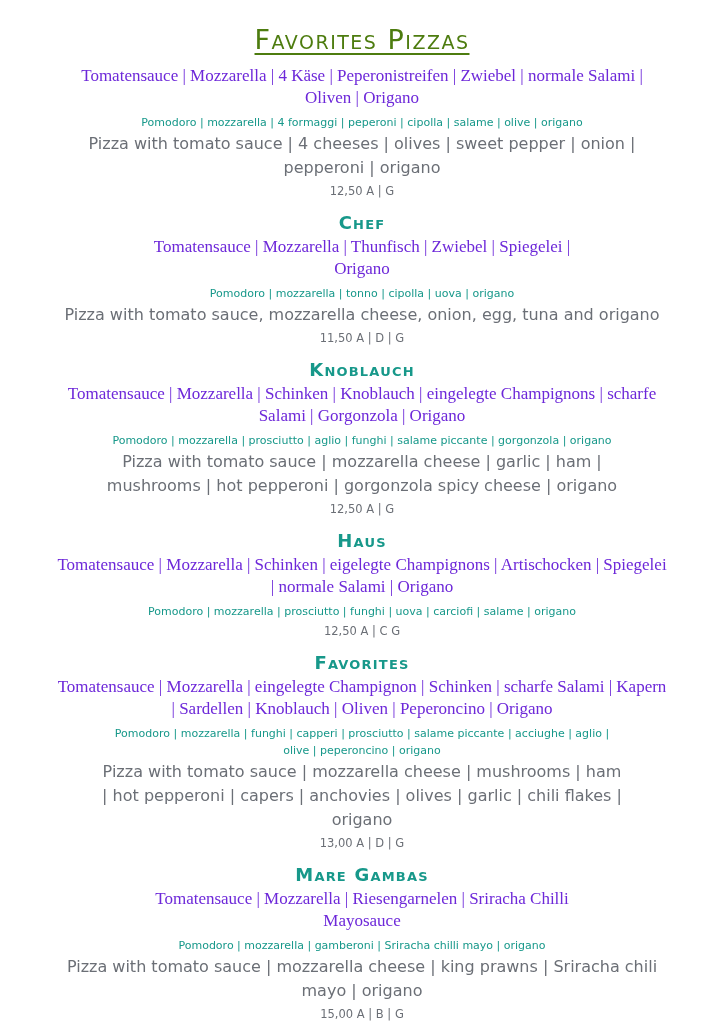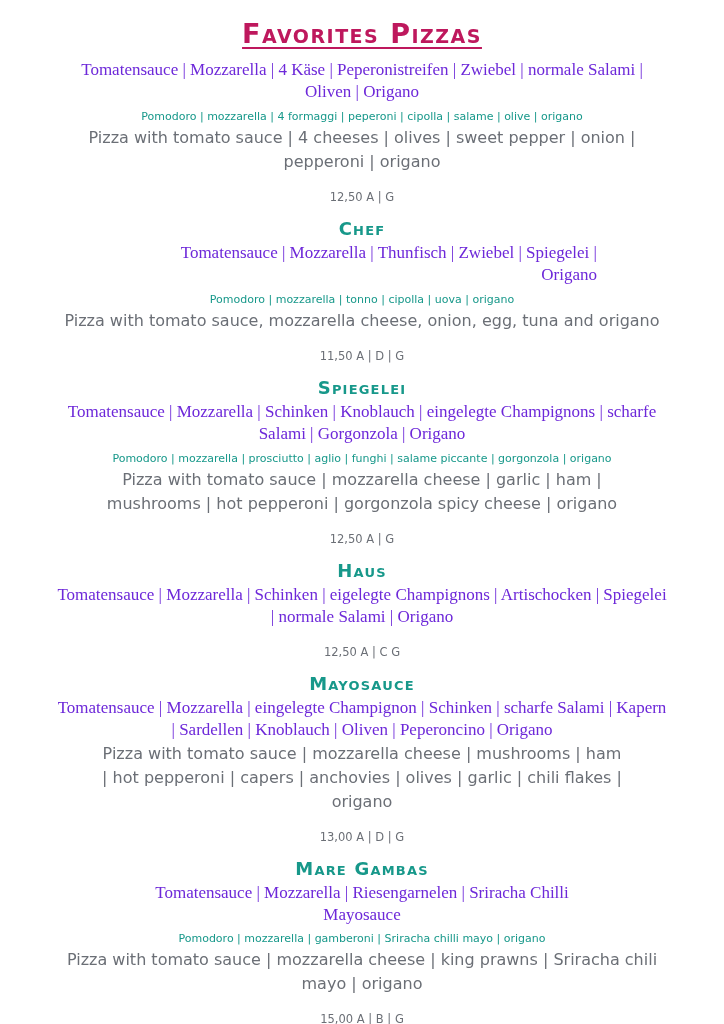--- a/index.html
+++ b/index.html
@@ -18,29 +18,29 @@
     width: 724px;
     min-height: 1024px;
     box-sizing: border-box;
     padding: 16px 10px 6px 10px;
     text-align: center;
     display: flex;
     flex-direction: column;
   }
   .menu-title {
     font-family: "DejaVu Sans", sans-serif;
-    font-weight: bold;
+    font-weight: normal;
     font-variant: small-caps;
     font-size: 27px;
     letter-spacing: 1.5px;
-    color: #be185d;
+    color: #4d7c0f;
     text-decoration: underline;
     text-decoration-thickness: 2px;
     text-underline-offset: 4px;
-    margin: 2px auto 10px auto;
+    margin: 8px auto 10px auto;
   }
   .pizza-entry { margin: 0 0 6px 0; }
   .pizza-name {
     font-weight: bold;
     font-variant: small-caps;
     font-size: 18px;
     letter-spacing: 1.2px;
     color: #17988a;
     margin: 8px 0 3px 0;
   }
@@ -62,62 +62,64 @@
   .pizza-english {
     font-size: 16px;
     line-height: 1.5;
     color: #6b6f76;
     max-width: 620px;
     margin: 0 auto;
   }
   .pizza-price {
     font-size: 11.5px;
     color: #6b6f76;
-    margin: 16px auto 0 auto;
+    margin: 4px auto 0 auto;
   }
 </style>
 </head>
 <body>
 
 <div class="menu-page">
 
   <h1 class="menu-title">Favorites Pizzas</h1>
 
   <section class="pizza-entry">
     <p class="pizza-german">Tomatensauce | Mozzarella | 4 Käse | Peperonistreifen | Zwiebel | normale Salami | Oliven | Origano</p>
     <p class="pizza-italian">Pomodoro | mozzarella | 4 formaggi | peperoni | cipolla | salame | olive | origano</p>
     <p class="pizza-english">Pizza with tomato sauce | 4 cheeses | olives | sweet pepper | onion | pepperoni | origano</p>
     <p class="pizza-price">12,50 A | G</p>
   </section>
 
   <section class="pizza-entry">
     <h2 class="pizza-name">Chef</h2>
-    <p class="pizza-german" style="max-width:470px;text-align:right;">Tomatensauce | Mozzarella | Thunfisch | Zwiebel | Spiegelei | Origano</p>
+    <p class="pizza-german" style="max-width:470px;">Tomatensauce | Mozzarella | Thunfisch | Zwiebel | Spiegelei | Origano</p>
     <p class="pizza-italian">Pomodoro | mozzarella | tonno | cipolla | uova | origano</p>
     <p class="pizza-english">Pizza with tomato sauce, mozzarella cheese, onion, egg, tuna and origano</p>
     <p class="pizza-price">11,50 A | D | G</p>
   </section>
 
   <section class="pizza-entry">
-    <h2 class="pizza-name">Spiegelei</h2>
+    <h2 class="pizza-name">Knoblauch</h2>
     <p class="pizza-german">Tomatensauce | Mozzarella | Schinken | Knoblauch | eingelegte Champignons | scharfe Salami | Gorgonzola | Origano</p>
     <p class="pizza-italian">Pomodoro | mozzarella | prosciutto | aglio | funghi | salame piccante | gorgonzola | origano</p>
     <p class="pizza-english" style="max-width:540px;">Pizza with tomato sauce | mozzarella cheese | garlic | ham | mushrooms | hot pepperoni | gorgonzola spicy cheese | origano</p>
     <p class="pizza-price">12,50 A | G</p>
   </section>
 
   <section class="pizza-entry">
     <h2 class="pizza-name">Haus</h2>
     <p class="pizza-german">Tomatensauce | Mozzarella | Schinken | eigelegte Champignons | Artischocken | Spiegelei | normale Salami | Origano</p>
+    <p class="pizza-italian" style="max-width:460px;">Pomodoro | mozzarella | prosciutto | funghi | uova | carciofi | salame | origano</p>
     <p class="pizza-price">12,50 A | C  G</p>
   </section>
 
   <section class="pizza-entry">
-    <h2 class="pizza-name">Mayosauce</h2>
+    <h2 class="pizza-name">Favorites</h2>
     <p class="pizza-german">Tomatensauce | Mozzarella | eingelegte Champignon | Schinken | scharfe Salami | Kapern | Sardellen | Knoblauch | Oliven | Peperoncino | Origano</p>
+    <p class="pizza-italian" style="max-width:520px;">Pomodoro | mozzarella | funghi | capperi | prosciutto | salame piccante | acciughe | aglio | olive | peperoncino | origano</p>
     <p class="pizza-english" style="max-width:520px;">Pizza with tomato sauce | mozzarella cheese | mushrooms | ham | hot pepperoni | capers | anchovies | olives | garlic | chili flakes | origano</p>
     <p class="pizza-price">13,00 A | D | G</p>
   </section>
 
   <section class="pizza-entry">
     <h2 class="pizza-name">Mare Gambas</h2>
     <p class="pizza-german" style="max-width:420px;">Tomatensauce | Mozzarella | Riesengarnelen | Sriracha Chilli Mayosauce</p>
     <p class="pizza-italian">Pomodoro | mozzarella | gamberoni | Sriracha chilli mayo | origano</p>
     <p class="pizza-english">Pizza with tomato sauce | mozzarella cheese | king prawns | Sriracha chili mayo | origano</p>
     <p class="pizza-price">15,00 A | B | G</p>

